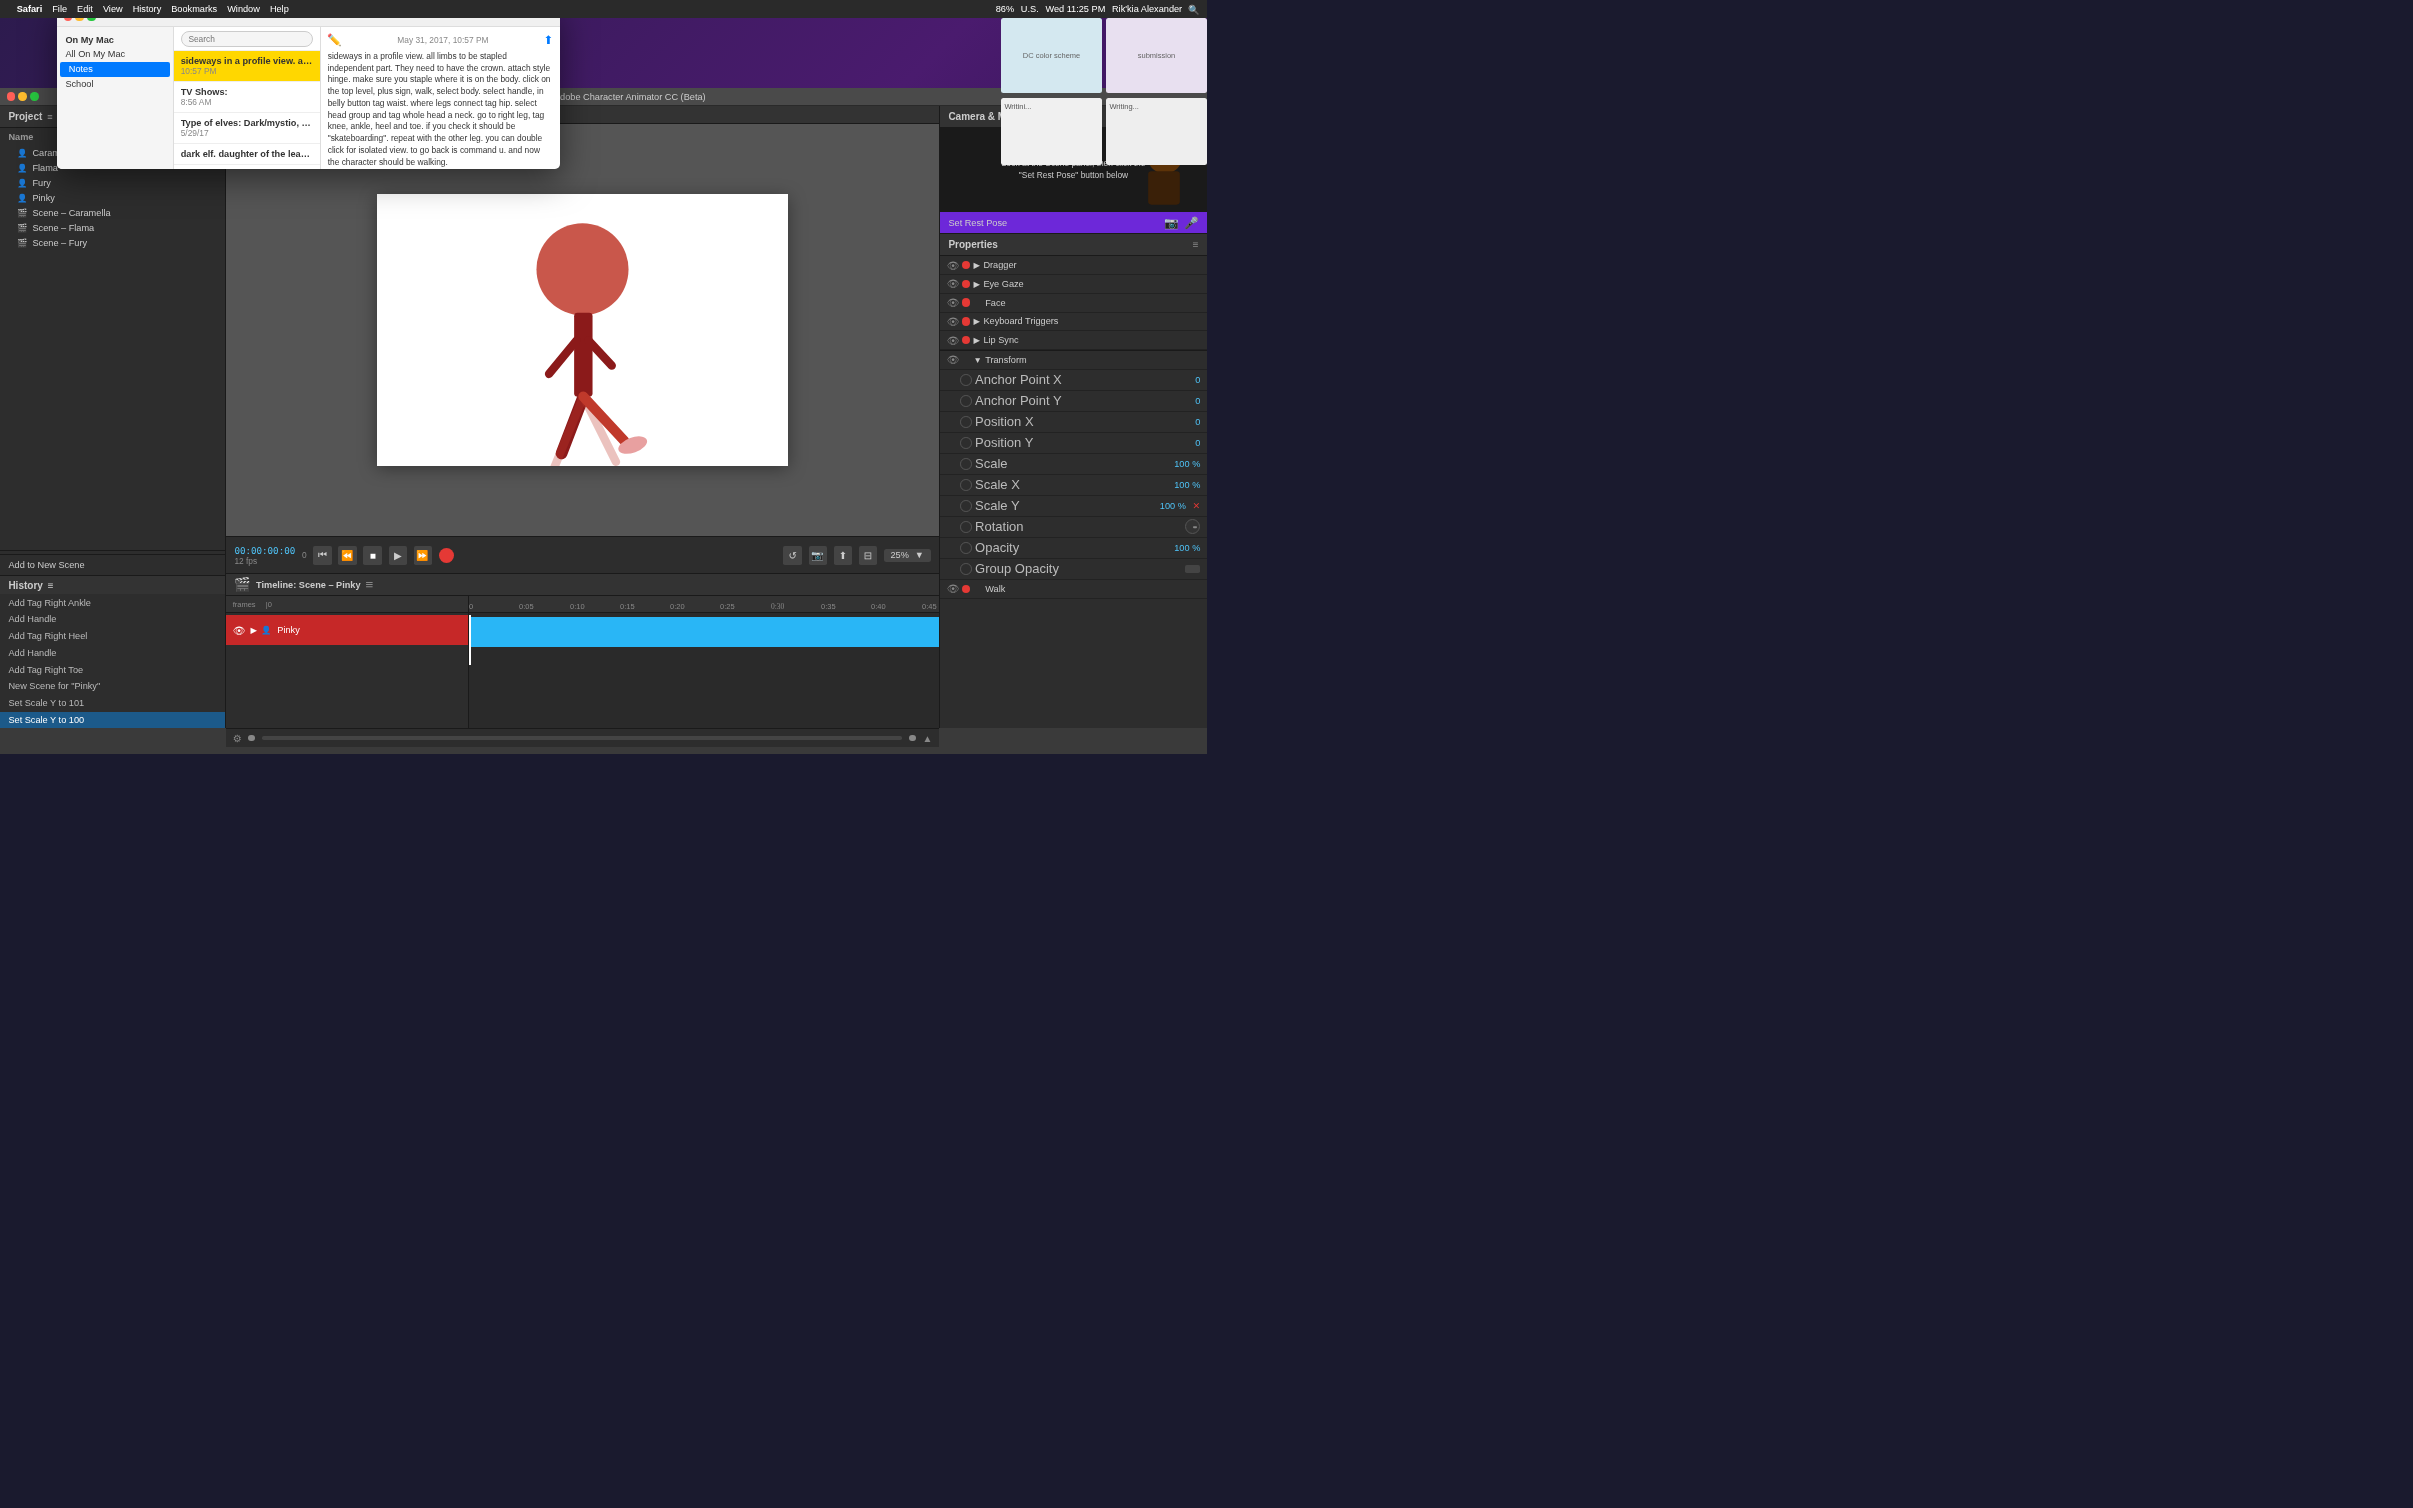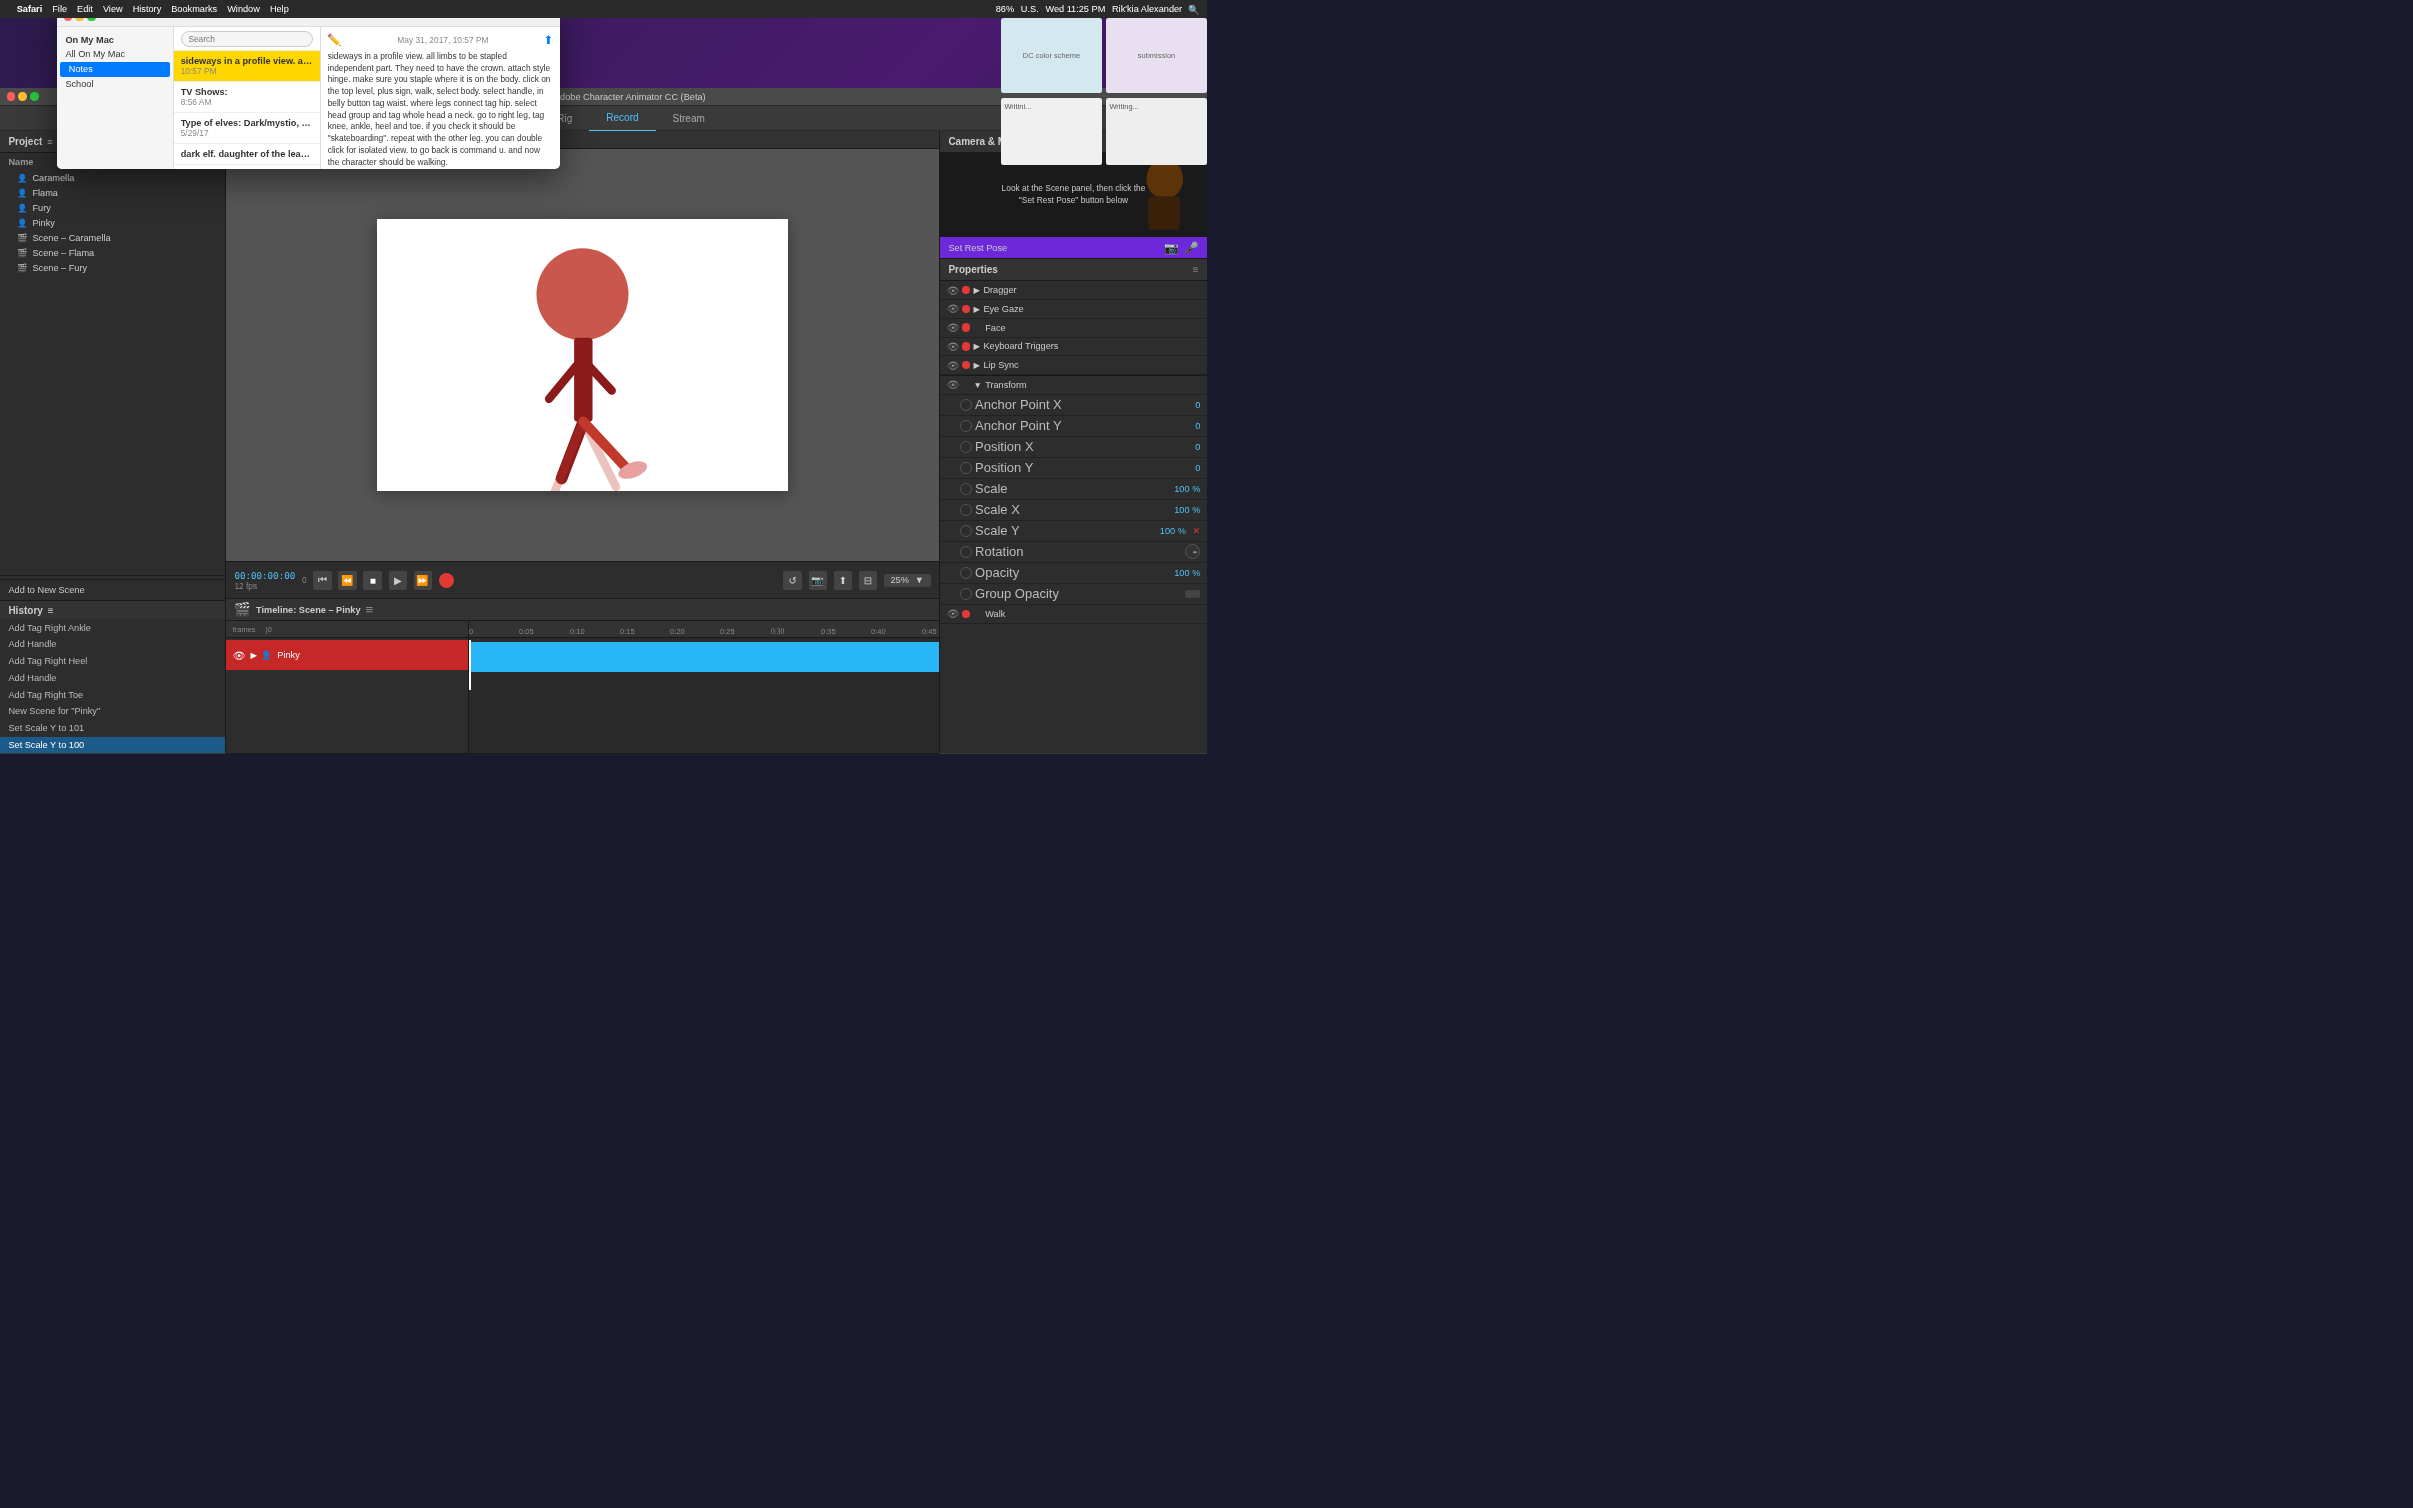--- a/index.html
+++ b/index.html
@@ -561,26 +561,20 @@
 </div>
 
 <div class="aca-window">
   <div class="aca-titlebar">
     <div class="tl">
       <div class="tl-close"></div>
       <div class="tl-min"></div>
       <div class="tl-max"></div>
     </div>
     <span>Mama Mia – Adobe Character Animator CC (Beta)</span>
-  </div>
-  <div class="aca-tabs">
-    <div class="aca-tab">Start</div>
-    <div class="aca-tab">Rig</div>
-    <div class="aca-tab active">Record</div>
-    <div class="aca-tab">Stream</div>
   </div>
 
   <div class="aca-main">
 
     <div class="left-panel">
       <div class="panel-header">
         <span class="panel-header-title">Project</span>
         <span class="panel-header-icon">≡</span>
       </div>
       <div class="project-list">

